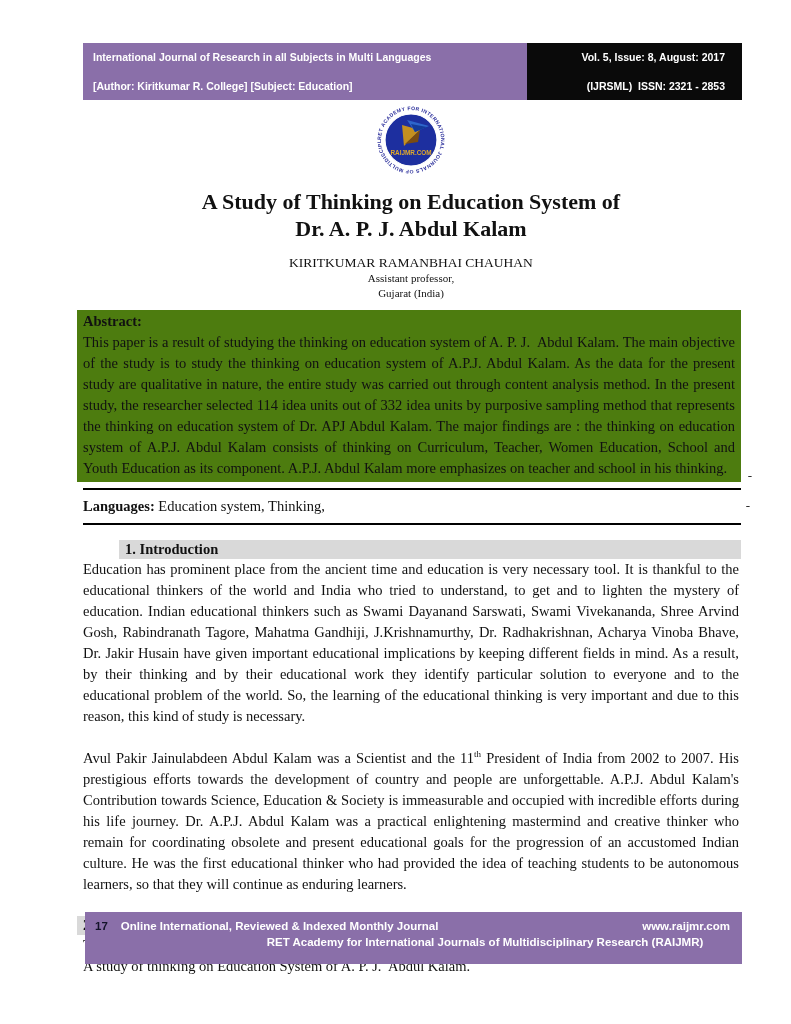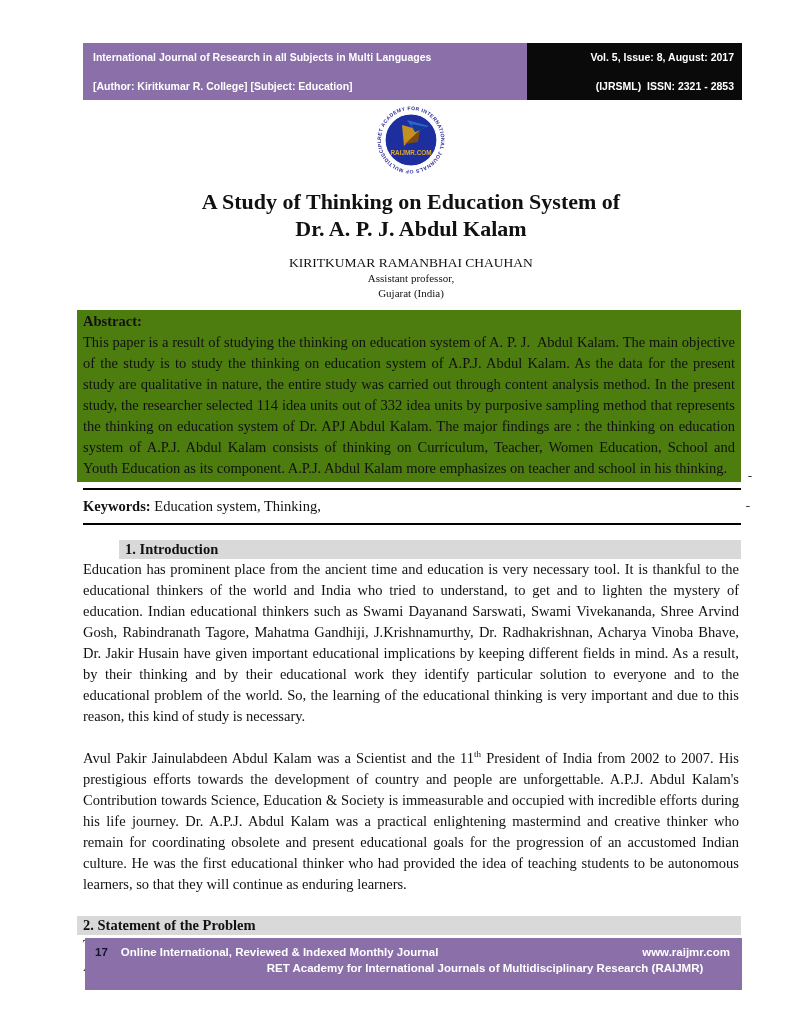--- a/index.html
+++ b/index.html
@@ -14,21 +14,21 @@
   .hdr { display:flex; margin-top:43px; height:57px; width:659px;justify-content:flex-end; }
   .hdr-left {
     background:#8a6fa9; flex:0 0 444px; box-sizing:border-box;
     color:#fff; font-family:"Liberation Sans", sans-serif; font-weight:bold;
     font-size:10.5px; padding:8px 6px 8px 10px;
     display:flex; flex-direction:column; justify-content:space-between;
   }
   .hdr-right {
     background:#0a0a0a; flex:1; box-sizing:border-box;
     color:#fff; font-family:"Liberation Sans", sans-serif; font-weight:bold;
-    font-size:10.5px; text-align:right; padding:8px 8px 8px 4px;
+    font-size:10.5px; text-align:right; padding:8px 17px 8px 4px;
     display:flex; flex-direction:column; justify-content:space-between;
   }
 
   
   .logo-wrap { text-align:center; margin-top:3px; height:74px; }
 
   
   .title { text-align:center; font-weight:bold; font-size:22px; line-height:27px; margin-top:11px; }
   .author-name { text-align:center; font-size:13.5px; margin-top:13px; }
   .author-detail { text-align:center; font-size:11px; line-height:14.5px; }
@@ -52,21 +52,21 @@
     margin-left:-6px; margin-right:-2px; padding:0 6px 0 6px;
   }
   .intro-heading { margin-top:15px;margin-left:36px; }
   .para { font-size:14.5px; line-height:21px; text-align:justify; }
   .para + .para { margin-top:21px; }
   .stmt-heading { margin-top:21px; }
   sup { font-size:9px; line-height:0; }
 
   
   .footer {
-    position:absolute; left:85px; top:938px; width:657px; height:52px;
+    position:absolute; left:85px; top:912px; width:657px; height:52px;
     background:#8a6fa9; box-sizing:border-box;
     color:#fff; font-family:"Liberation Sans", sans-serif; font-weight:bold;
     font-size:11.5px; padding:8px 12px 0 10px;
   }
   .footer-row1 { display:flex; align-items:baseline; }
   .page-num { color:#14142a; margin-right:13px; }
   .footer-label { flex:1; }
   .footer-row2 { text-align:center; padding-left:145px; margin-top:4px; }
 </style>
 </head>
@@ -113,21 +113,21 @@
 
     <div class="abstract-box">
       <div class="abstract-heading">Abstract:</div>
       <div class="body-text">This paper is a result of studying the thinking on education system of A. P. J.&nbsp; Abdul Kalam. The main objective of the study is to study the thinking on education system of A.P.J. Abdul Kalam. As the data for the present study are qualitative in nature, the entire study was carried out through content analysis method. In the present study, the researcher selected 114 idea units out of 332 idea units by purposive sampling method that represents the thinking on education system of Dr. APJ Abdul Kalam. The major findings are : the thinking on education system of A.P.J. Abdul Kalam consists of thinking on Curriculum, Teacher, Women Education, School and Youth Education as its component. A.P.J. Abdul Kalam more emphasizes on teacher and school in his thinking.</div>
       <span class="tail-dash">-</span>
     </div>
 
     <div class="rule"></div>
 
     <div class="keywords-line">
-      <span class="kw-label">Keywords:</span><span> Education system, Thinking,</span>
+      <span class="kw-label">Languages:</span><span> Education system, Thinking,</span>
       <span class="tail-dash">-</span>
     </div>
 
     <div class="rule"></div>
 
     <div class="section-heading intro-heading">1. Introduction</div>
     <div class="para">Education has prominent place from the ancient time and education is very necessary tool. It is thankful to the educational thinkers of the world and India who tried to understand, to get and to lighten the mystery of education. Indian educational thinkers such as Swami Dayanand Sarswati, Swami Vivekananda, Shree Arvind Gosh, Rabindranath Tagore, Mahatma Gandhiji, J.Krishnamurthy, Dr. Radhakrishnan, Acharya Vinoba Bhave, Dr. Jakir Husain have given important educational implications by keeping different fields in mind. As a result, by their thinking and by their educational work they identify particular solution to everyone and to the educational problem of the world. So, the learning of the educational thinking is very important and due to this reason, this kind of study is necessary.</div>
     <div class="para"><span>Avul Pakir Jainulabdeen Abdul Kalam was a Scientist and the 11</span><sup>th</sup><span> President of India from 2002 to 2007. His prestigious efforts towards the development of country and people are unforgettable. A.P.J. Abdul Kalam's Contribution towards Science, Education &amp; Society is immeasurable and occupied with incredible efforts during his life journey. Dr. A.P.J. Abdul Kalam was a practical enlightening mastermind and creative thinker who remain for coordinating obsolete and present educational goals for the progression of an accustomed Indian culture. He was the first educational thinker who had provided the idea of teaching students to be autonomous learners, so that they will continue as enduring learners.</span></div>
 
     <div class="section-heading stmt-heading">2. Statement of the Problem</div>

